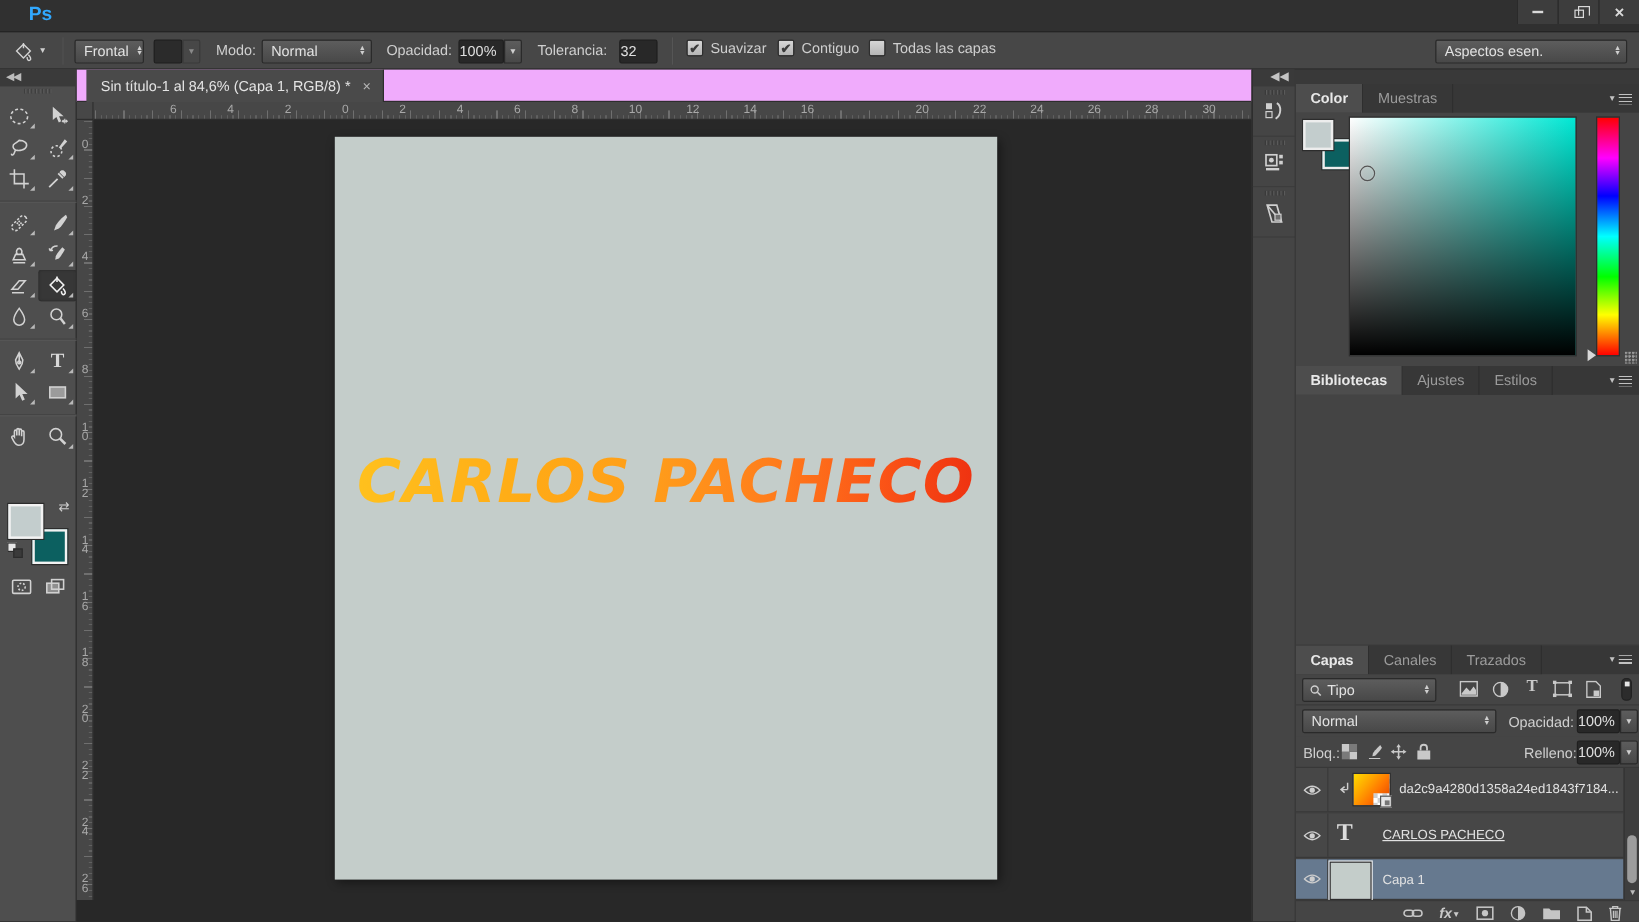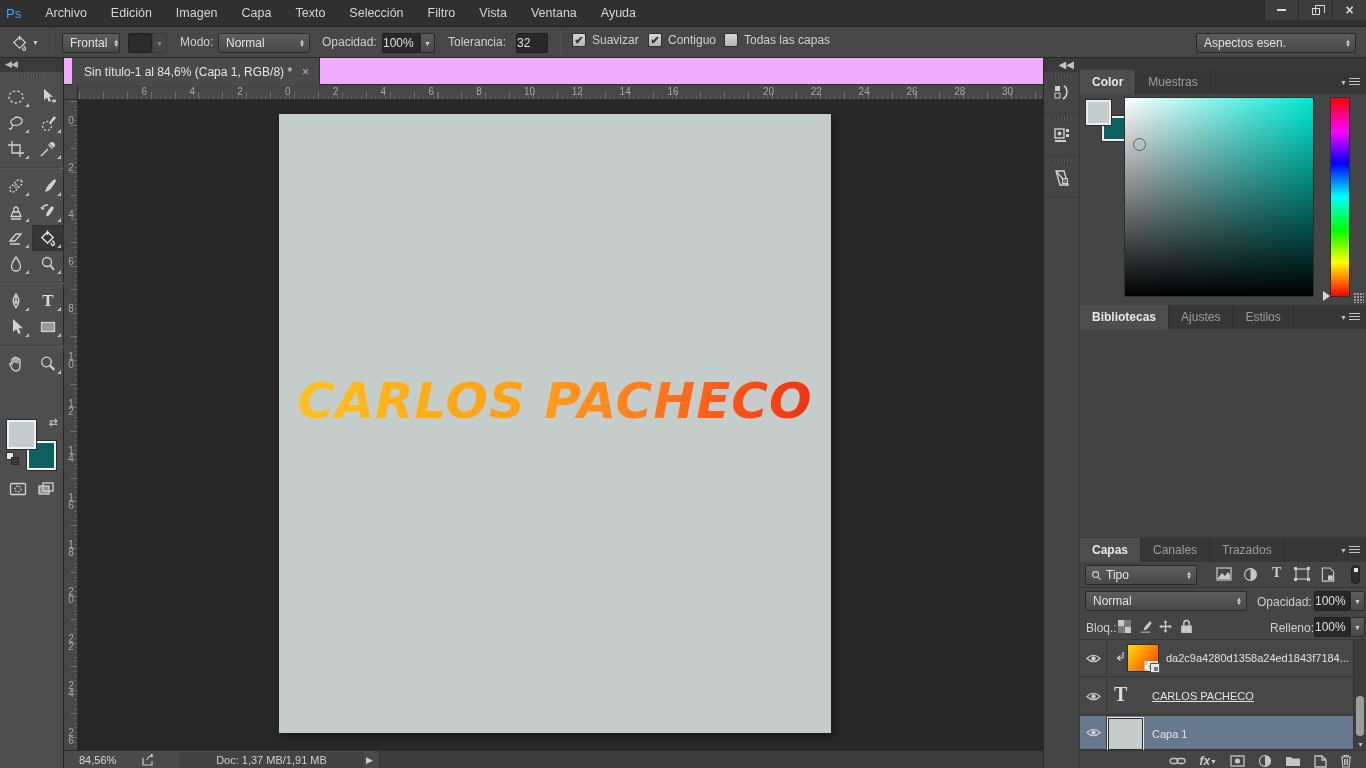--- a/index.html
+++ b/index.html
@@ -3,21 +3,21 @@
 <meta charset="utf-8">
 <style>
   * { margin:0; padding:0; box-sizing:border-box; user-select:none; }
   html,body { width:1366px; height:768px; overflow:hidden; background:#282828;
               font-family:"Liberation Sans", sans-serif; }
   .app { position:relative; width:1366px; height:768px; background:#333; }
 
   
   .menubar { position:absolute; left:0; top:0; width:1366px; height:27px;
              background:#303030; border-bottom:1px solid #222; display:flex; align-items:center; }
-  .pslogo { color:#31a8ff; font-weight:normal; font-size:13px; padding:0 12px 0 6px; letter-spacing:0; }
+  .pslogo { color:#31a8ff; font-weight:bold; font-size:16px; padding:0 12px 0 24px; letter-spacing:0; }
   .menu-item { color:#d4d4d4; font-size:12.5px; padding:0 12px; height:27px; line-height:27px; cursor:default; }
   .wincontrols { position:absolute; right:0; top:0; height:20px; display:flex; }
   .winbtn { width:34px; height:20px; background:#3d3d3d; border-left:1px solid #2a2a2a;
             display:flex; align-items:center; justify-content:center; color:#d9d9d9; }
   .winbtn .minbar { width:9px; height:2px; background:#d9d9d9; }
   .winbtn .restore { width:8px; height:7px; border:1px solid #d9d9d9; position:relative; background:#3d3d3d; margin-top:2px;}
   .winbtn .restore::before { content:""; position:absolute; left:2px; top:-4px; width:8px; height:7px; border:1px solid #d9d9d9; border-bottom:none; }
   .winbtn .closex { font-size:14px; font-weight:bold; line-height:1; }
 
   
@@ -165,32 +165,20 @@
   .fx { color:#c9c9c9; font-size:12px; font-style:italic; font-weight:bold; }
   .fx i { font-style:normal; font-size:7px; vertical-align:1px; }
 </style>
 </head>
 <body>
 
 <div class="app">
 
   <div class="menubar">
     <span class="pslogo">Ps</span>
-    <div id="menu-list" style="display:flex;">
-        <div class="menu-item">Archivo</div>
-        <div class="menu-item">Edición</div>
-        <div class="menu-item">Imagen</div>
-        <div class="menu-item">Capa</div>
-        <div class="menu-item">Texto</div>
-        <div class="menu-item">Selección</div>
-        <div class="menu-item">Filtro</div>
-        <div class="menu-item">Vista</div>
-        <div class="menu-item">Ventana</div>
-        <div class="menu-item">Ayuda</div>
-      </div>
     <div class="wincontrols">
       <div class="winbtn">
           <span class="minbar"></span>
         </div>
       <div class="winbtn">
           <span class="restore"></span>
         </div>
       <div class="winbtn">
           <span class="closex">×</span>
         </div>
@@ -453,31 +441,20 @@
         <div class="vlabel" style="top: 488px;">2<br>0</div>
         <div class="vlabel" style="top: 535.1px;">2<br>2</div>
         <div class="vlabel" style="top: 582.2px;">2<br>4</div>
         <div class="vlabel" style="top: 629.3px;">2<br>6</div>
       </div>
     <div class="viewport">
       <div class="canvasdoc" style="background:#c4cdca;">
         <div class="canvastext">CARLOS PACHECO</div>
       </div>
     </div>
-    <div class="statusbar">
-      <div class="statusleft">
-        <span class="zoomval">84,56%</span>
-        <svg class="shareicon" width="14" height="12" viewBox="0 0 14 12">
-            <path d="M1 4 v7 h9 v-4" fill="none" stroke="#c9c9c9" stroke-width="1.2"></path>
-            <path d="M5 6 C6 2.5 9 1.5 11 1.5 M11 1.5 l-2.2 -1.4 M11 1.5 l-2.2 1.6" fill="none" stroke="#c9c9c9" stroke-width="1.2"></path>
-          </svg>
-        <div class="docinfo">Doc: 1,37 MB/1,91 MB</div>
-        <span class="statusarrow">▶</span>
-      </div>
-    </div>
   </div>
 
   <div class="rightstrip">
     <div class="rs-top">◀◀</div>
     <div class="rs-btn">
       <div class="rs-grip">
           <i></i>
           <i></i>
           <i></i>
           <i></i>

